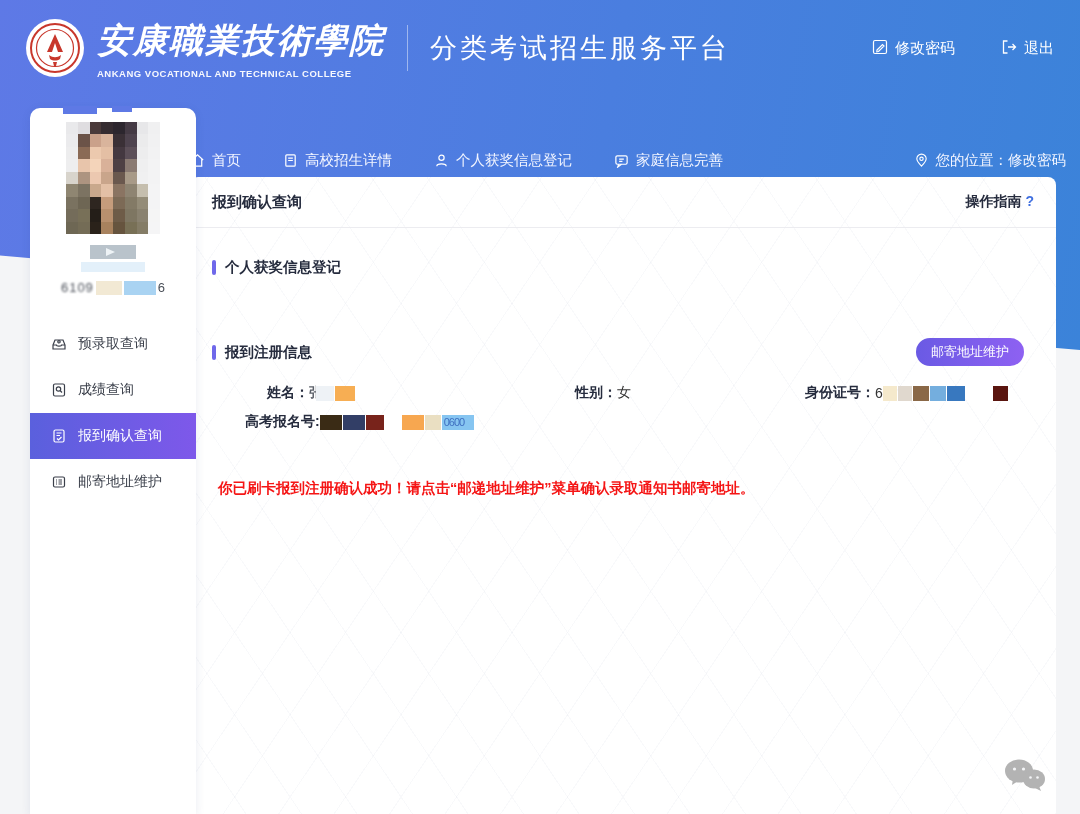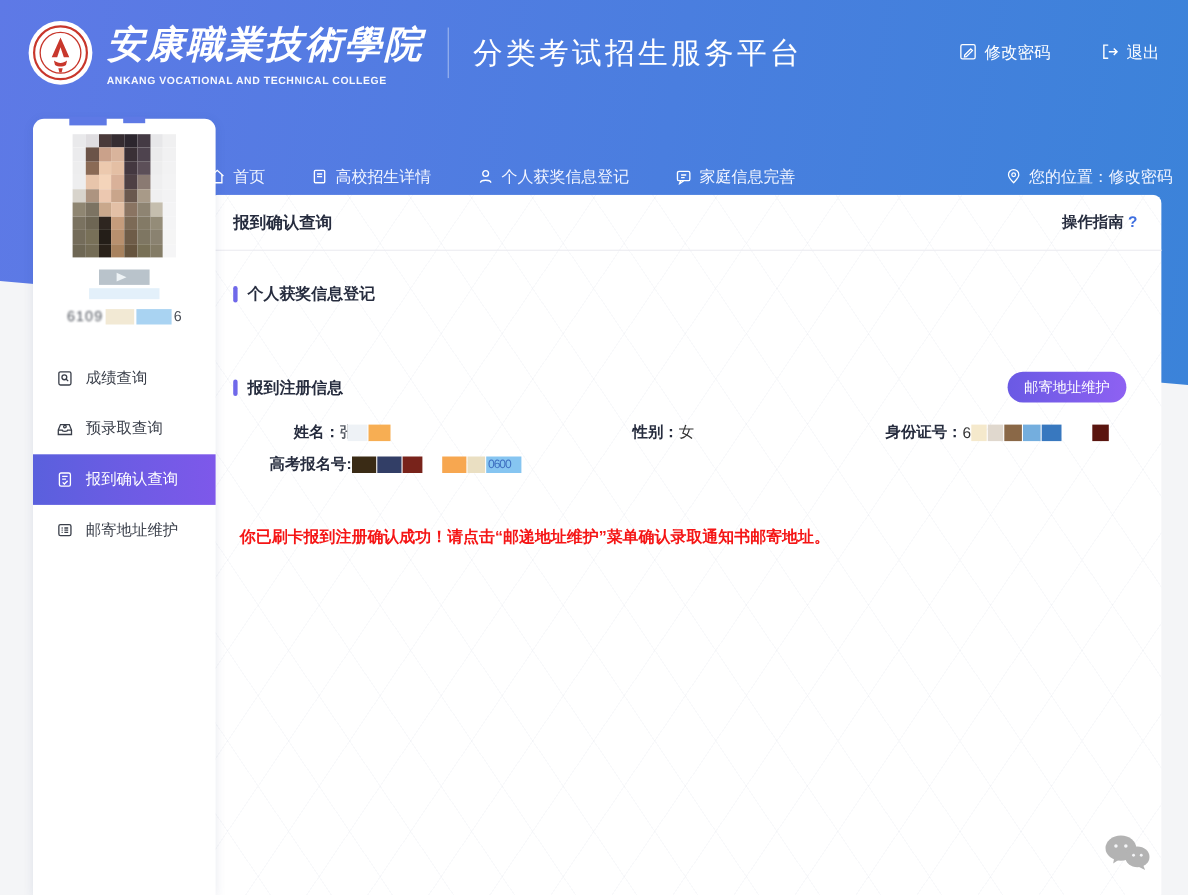--- a/index.html
+++ b/index.html
@@ -276,33 +276,33 @@
   <div class="name-wash"></div>
   <div class="sid-line">
     <span class="sid-blur">6109</span>
     <span class="blk" style="width:26px;background:#f2e9d4"></span>
     <span class="blk" style="width:32px;background:#a9d3f2"></span>
     <span>6</span>
   </div>
   <div class="menu">
     <div class="menu-item">
       <svg width="16" height="16" viewBox="0 0 16 16" fill="none" stroke="currentColor" stroke-width="1.2">
+        <path d="M2 9 L4 4 H12 L14 9 V13 H2 Z"></path>
+        <path d="M2 9 H5.5 C5.5 10.5 10.5 10.5 10.5 9 H14"></path>
+        <circle cx="8" cy="5.8" r="1.2"></circle>
+      </svg>
+      <span>预录取查询</span>
+    </div>
+    <div class="menu-item">
+      <svg width="16" height="16" viewBox="0 0 16 16" fill="none" stroke="currentColor" stroke-width="1.2">
         <rect x="2.5" y="2" width="11" height="12" rx="1.5"></rect>
         <circle cx="7.5" cy="7" r="2.2"></circle>
           <path d="M9 8.5 L11 10.5"></path>
       </svg>
       <span>成绩查询</span>
-    </div>
-    <div class="menu-item">
-      <svg width="16" height="16" viewBox="0 0 16 16" fill="none" stroke="currentColor" stroke-width="1.2">
-        <path d="M2 9 L4 4 H12 L14 9 V13 H2 Z"></path>
-        <path d="M2 9 H5.5 C5.5 10.5 10.5 10.5 10.5 9 H14"></path>
-        <circle cx="8" cy="5.8" r="1.2"></circle>
-      </svg>
-      <span>预录取查询</span>
     </div>
     <div class="menu-item active">
       <svg width="16" height="16" viewBox="0 0 16 16" fill="none" stroke="currentColor" stroke-width="1.2">
         <rect x="3" y="2" width="10" height="12" rx="1.5"></rect>
         <path d="M5.5 5 H10.5 M5.5 7.5 H9"></path>
         <path d="M6 10.5 L7.5 12 L10.5 9"></path>
       </svg>
       <span>报到确认查询</span>
     </div>
     <div class="menu-item">

